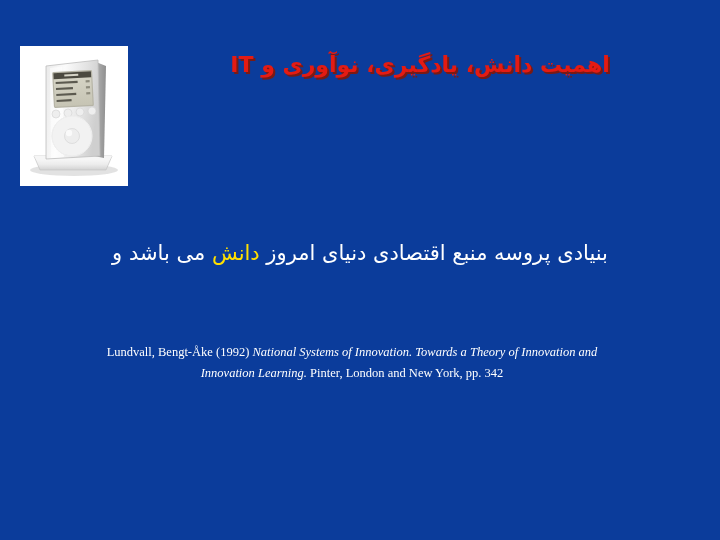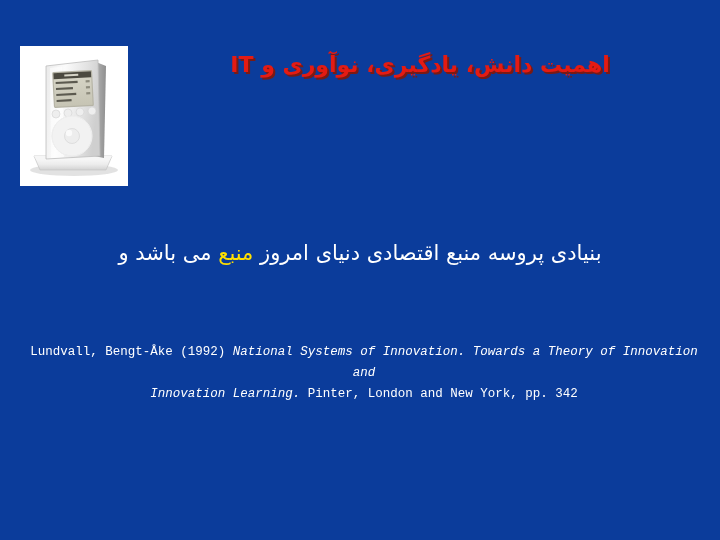--- a/index.html
+++ b/index.html
@@ -66,28 +66,28 @@
     font-size: 21px;
     line-height: 34px;
   }
   #body-block .hl {
     color: #FFE000;
   }
 
   
   #citation-block {
     position: absolute;
-    left: 16px;
+    left: 4px;
     top: 342px;
     width: 696px;
     direction: ltr;
     unicode-bidi: isolate;
     text-align: center;
     color: #FFFFFF;
-    font-family: Liberation Mono, monospace;
+    font-family: Liberation Serif, serif;
     font-size: 12.5px;
     line-height: 21px;
   }
   #citation-block .it {
     font-style: italic;
   }
 </style>
 </head>
 <body>
 
@@ -159,21 +159,21 @@
       <circle cx="52" cy="90" r="20" fill="none" stroke="#ffffff" stroke-width="0.6" opacity="0.8"></circle>
       <circle cx="52" cy="90" r="7.5" fill="#ededed" stroke="#d6d6d6" stroke-width="0.7"></circle>
       <circle cx="49" cy="87" r="3.2" fill="#ffffff" opacity="0.7"></circle>
     </svg>
   </div>
 
   <div id="slide-title">اهمیت دانش، یادگیری، نوآوری و IT</div>
 
   <div id="body-block">
     <div>
-      <span>بنیادی پروسه منبع اقتصادی دنیای امروز </span><span class="hl">منبع</span><span> می باشد و</span>
+      <span>بنیادی پروسه منبع اقتصادی دنیای امروز </span><span class="hl">دانش</span><span> می باشد و</span>
     </div>
   </div>
 
   <div id="citation-block">
     <div>
       <span>Lundvall, Bengt-Åke (1992) </span><span class="it">National Systems of Innovation. Towards a Theory of Innovation and</span>
     </div>
     <div>
       <span class="it">Innovation Learning.</span><span> Pinter, London and New York, pp. 342</span>
     </div>

